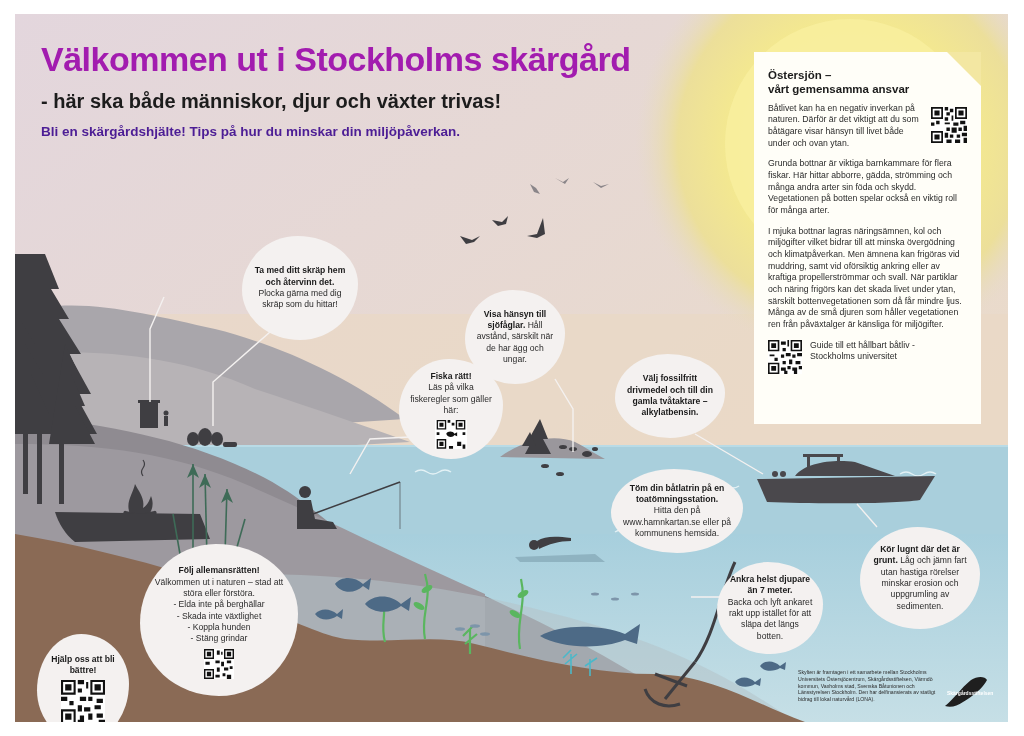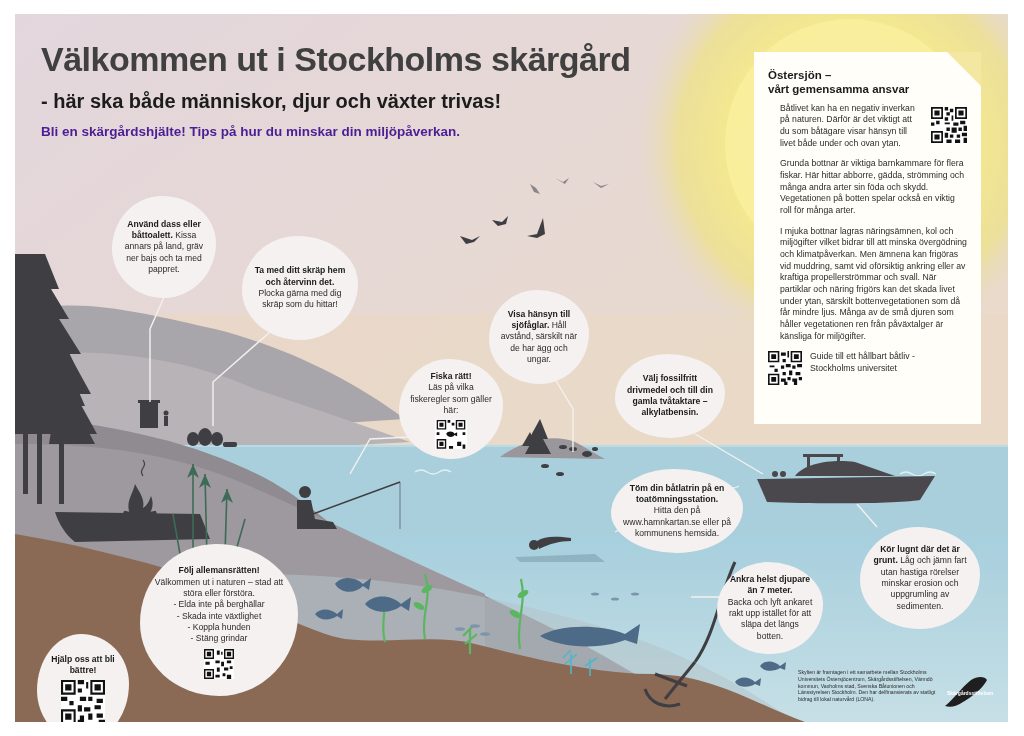--- a/index.html
+++ b/index.html
@@ -1,29 +1,29 @@
 <!DOCTYPE html>
 <html><head>
 <meta charset="utf-8">
 <style>
   html,body{margin:0;padding:0;background:#ffffff;}
   body{width:1024px;height:736px;position:relative;overflow:hidden;font-family:"Liberation Sans","DejaVu Sans",sans-serif;color:#1f1f1f;}
   .poster{position:absolute;left:15px;top:14px;width:993px;height:708px;overflow:hidden;background:#e3d6dd;}
   .scene{position:absolute;left:0;top:0;width:993px;height:708px;}
-  .title{position:absolute;left:26px;top:26px;font-size:34px;font-weight:700;letter-spacing:-0.5px;color:#404040;white-space:nowrap;}
+  .title{position:absolute;left:26px;top:26px;font-size:34px;font-weight:700;letter-spacing:-0.5px;color:#a21caf;white-space:nowrap;}
   .subtitle{position:absolute;left:26px;top:76px;font-size:20px;font-weight:700;color:#1c1c1c;white-space:nowrap;}
   .tagline{position:absolute;left:26px;top:110px;font-size:13.5px;font-weight:700;color:#4c1d95;white-space:nowrap;}
   .bubble{position:absolute;background:#f4f1f0;border-radius:48% 52% 50% 50% / 52% 46% 54% 48%;display:flex;flex-direction:column;align-items:center;justify-content:center;text-align:center;font-size:8.6px;line-height:1.32;color:#2b2b2b;box-sizing:border-box;padding:10px;}
   .bubble b{font-weight:700;color:#1a1a1a;}
   .bubble .t{font-weight:700;color:#1a1a1a;}
   .qr{display:inline-block;background:#fff;margin-top:4px;}
   .infocard{position:absolute;left:739px;top:38px;width:227px;height:372px;background:#fffef8;box-sizing:border-box;padding:16px 14px 10px 14px;font-size:8.7px;line-height:1.34;color:#2b2b2b;}
   .infocard .fold2{position:absolute;right:0;top:0;width:0;height:0;border-style:solid;border-width:0 34px 34px 0;border-color:transparent #f3e7a2 transparent transparent;}
   .infocard h2{margin:0 0 6px 0;font-size:11.5px;line-height:1.25;font-weight:700;color:#1b1b1b;}
-  .infocard p{margin:0 0 9px 12px;}
+  .infocard p{margin:0 0 9px 0;}
   .credits{position:absolute;left:783px;top:655px;width:140px;font-size:5.2px;line-height:1.3;color:#2b2b2b;}
   .logo{position:absolute;left:935px;top:662px;font-size:5px;font-weight:700;color:#fff;}
 </style>
 </head>
 <body>
 
 <div class="poster">
 
   <svg class="scene" viewBox="0 0 993 708" xmlns="http://www.w3.org/2000/svg">
     <defs>
@@ -239,29 +239,26 @@
         <rect width="21" height="21" fill="#fff"></rect>
         <path fill="#111" d="M0 0h7v7H0zM1 1v5h5V1zM2 2h3v3H2zM14 0h7v7h-7zM15 1v5h5V1zM16 2h3v3h-3zM0 14h7v7H0zM1 15v5h5v-5zM2 16h3v3H2zM8 1h3v2H8zM12 0h1v4h-1zM9 5h2v2H9zM8 9h2v2H8zM11 8h3v2h-3zM15 9h2v2h-2zM18 8h3v2h-3zM1 9h3v1H1zM4 11h2v2H4zM9 13h2v2H9zM13 12h2v3h-2zM17 13h3v2h-3zM8 17h3v2H8zM12 16h2v2h-2zM15 17h3v2h-3zM19 16h2v2h-2zM10 19h2v2h-2zM16 19h2v2h-2z"></path>
       </svg>
       <div>
         <span>Guide till ett hållbart båtliv -</span><br>
         <span>Stockholms universitet</span>
       </div>
     </div>
   </div>
 
-  <div class="bubble" style="left:97px;top:182px;width:104px;height:102px;">
-    <div><b>Använd dass eller båttoalett.</b> <span>Kissa annars på land, gräv ner bajs och ta med pappret.</span></div>
-  </div>
 
   <div class="bubble" style="left:227px;top:222px;width:116px;height:104px;">
     <div><b>Ta med ditt skräp hem och återvinn det.</b> <span>Plocka gärna med dig skräp som du hittar!</span></div>
   </div>
 
-  <div class="bubble" style="left:474px;top:276px;width:100px;height:94px;">
+  <div class="bubble" style="left:450px;top:276px;width:100px;height:94px;">
     <div><b>Visa hänsyn till sjöfåglar.</b> <span>Håll avstånd, särskilt när de har ägg och ungar.</span></div>
   </div>
 
   <div class="bubble" style="left:384px;top:345px;width:104px;height:100px;padding-top:12px;">
     <div class="t">Fiska rätt!</div>
     <div>Läs på vilka fiskeregler som gäller här:</div>
     <svg width="32" height="32" viewBox="0 0 21 21" class="qr">
       <rect width="21" height="21" fill="#fff"></rect>
       <path fill="#111" d="M0 0h7v7H0zM1 1v5h5V1zM2 2h3v3H2zM14 0h7v7h-7zM15 1v5h5V1zM16 2h3v3h-3zM0 14h7v7H0zM1 15v5h5v-5zM2 16h3v3H2zM8 0h2v2H8zM11 2h2v2h-2zM0 9h2v2H0zM19 9h2v2h-2zM9 19h3v2H9zM15 16h3v3h-3zM19 18h2v3h-2z"></path>
       <path fill="#111" d="M7 10 C8 8 12 8 13 10 L15 9 L15 12 L13 11 C12 13 8 13 7 10Z"></path>

